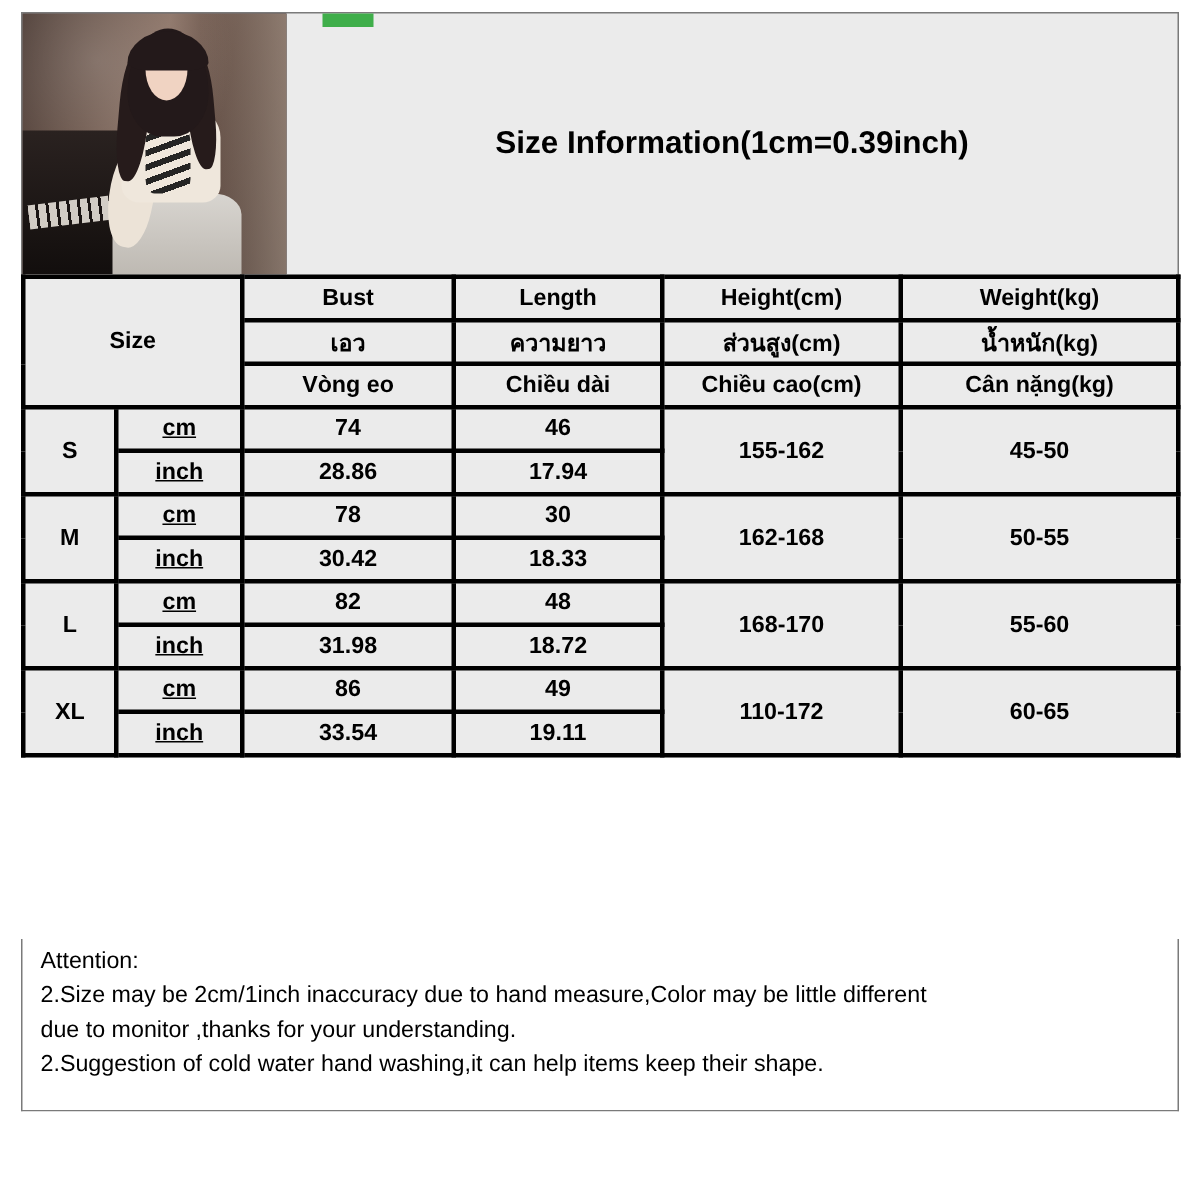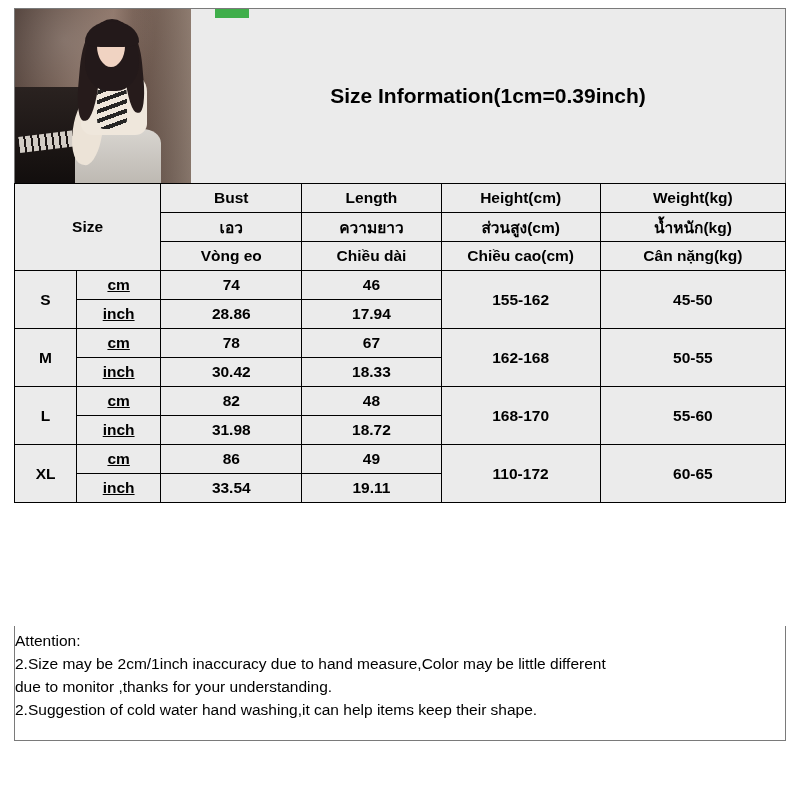--- a/index.html
+++ b/index.html
@@ -175,21 +175,21 @@
   table.size-table {
     position: absolute;
     left: 14px;
     top: 183px;
     width: 772px;
     border-collapse: collapse;
     table-layout: fixed;
     background: #ebebeb;
   }
   table.size-table td, table.size-table th {
-    border: 1px solid #000000;
+    border: 3px solid #000000;
     text-align: center;
     vertical-align: middle;
     font-size: 15.5px;
     font-weight: bold;
     padding: 0;
     height: 29px;
     box-sizing: border-box;
     color: #000;
   }
   .col-size   { width: 62px; }
@@ -210,21 +210,21 @@
   .attention {
     position: absolute;
     left: 14px;
     top: 626px;
     width: 772px;
     height: 115px;
     border: 1px solid #7a7a7a;
     border-top: none;
     box-sizing: border-box;
     background: #ffffff;
-    padding: 4px 8px 0 0;
+    padding: 4px 8px 0 12px;
   }
   .attention p {
     margin: 0 0 1px 0;
     font-size: 15.5px;
     line-height: 1.42;
     color: #000;
   }
   .footer-blank {
     position: absolute;
     left: 14px;
@@ -306,21 +306,21 @@
       <tr>
         <td class="unit-cell">inch</td>
         <td class="val-cell b">28.86</td>
         <td class="val-cell b">17.94</td>
       </tr>
 
       <tr>
         <td class="size-cell" rowspan="2">M</td>
         <td class="unit-cell">cm</td>
         <td class="val-cell b">78</td>
-        <td class="val-cell b">67</td>
+        <td class="val-cell b">30</td>
         <td class="val-cell b" rowspan="2">162-168</td>
         <td class="val-cell b" rowspan="2">50-55</td>
       </tr>
       <tr>
         <td class="unit-cell">inch</td>
         <td class="val-cell b">30.42</td>
         <td class="val-cell b">18.33</td>
       </tr>
 
       <tr>

